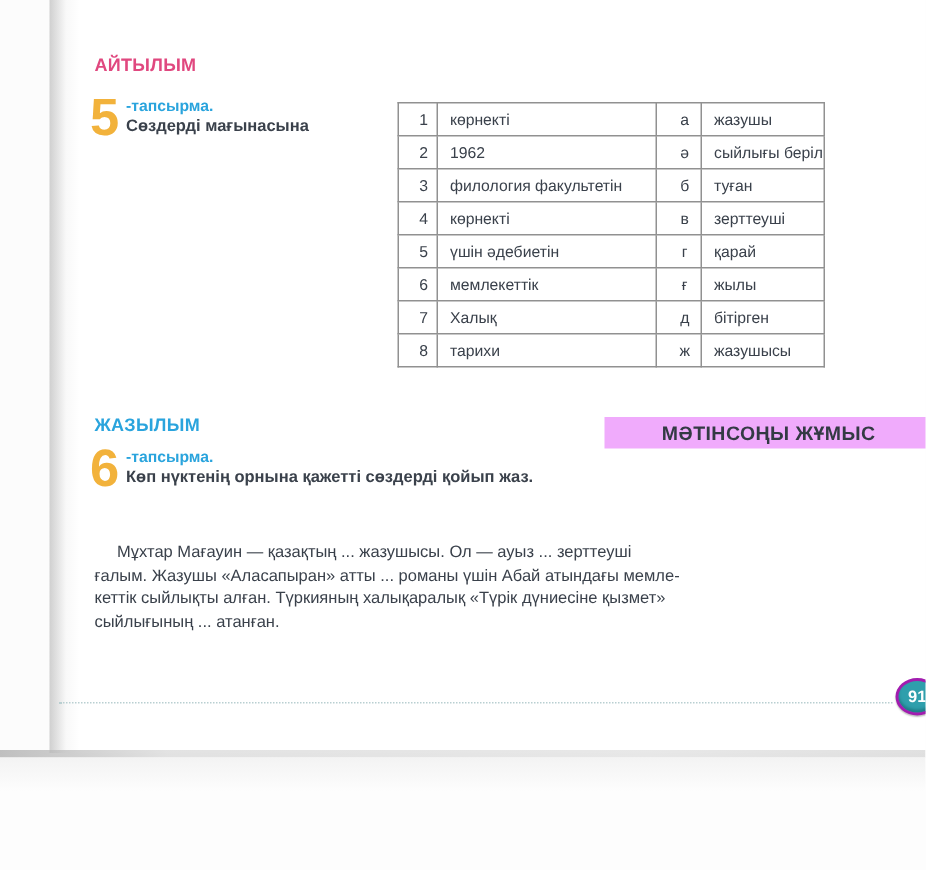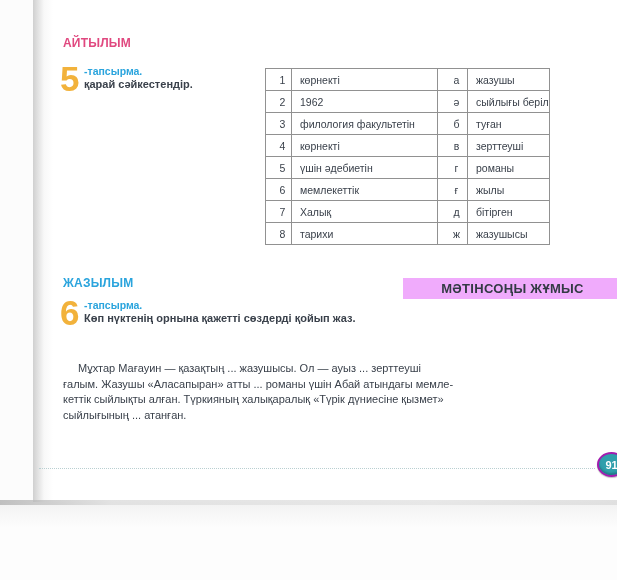--- a/index.html
+++ b/index.html
@@ -114,21 +114,21 @@
 
 <div class="page">
   <div class="spine-shadow"></div>
   <div class="right-edge-line"></div>
 
   <div class="section-heading heading-speaking">АЙТЫЛЫМ</div>
 
   <div class="big-number num5">5</div>
   <div class="task-label label5">-тапсырма.</div>
   <div class="task-instruction instr5">
-    <div class="line">қарай сәйкестендір.</div>
+    <div class="line">Сөздерді мағынасына</div>
   </div>
 
   <table class="match">
     <colgroup>
         <col class="w-num">
         <col class="w-left">
         <col class="w-letter">
         <col class="w-right">
       </colgroup>
     <tbody>
@@ -153,21 +153,21 @@
       <tr>
         <td class="c-num">4</td>
         <td>көрнекті</td>
         <td class="c-letter">в</td>
         <td>зерттеуші</td>
       </tr>
       <tr>
         <td class="c-num">5</td>
         <td>үшін әдебиетін</td>
         <td class="c-letter">г</td>
-        <td>романы</td>
+        <td>қарай</td>
       </tr>
       <tr>
         <td class="c-num">6</td>
         <td>мемлекеттік</td>
         <td class="c-letter">ғ</td>
         <td>жылы</td>
       </tr>
       <tr>
         <td class="c-num">7</td>
         <td>Халық</td>

